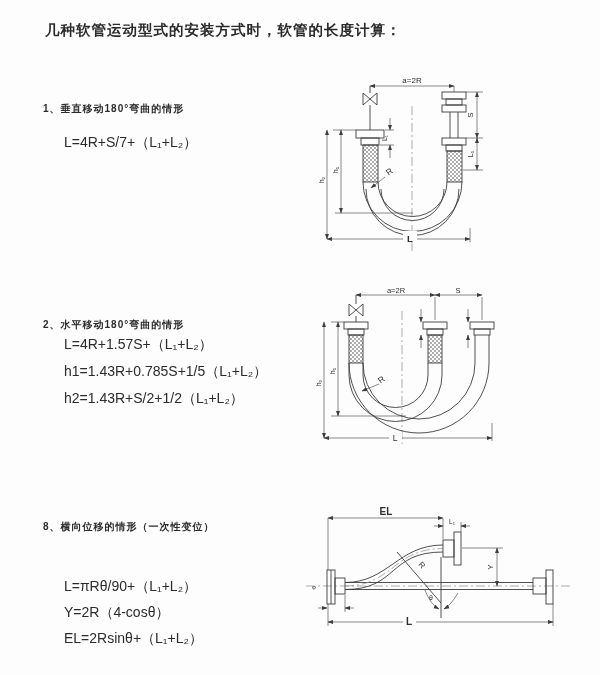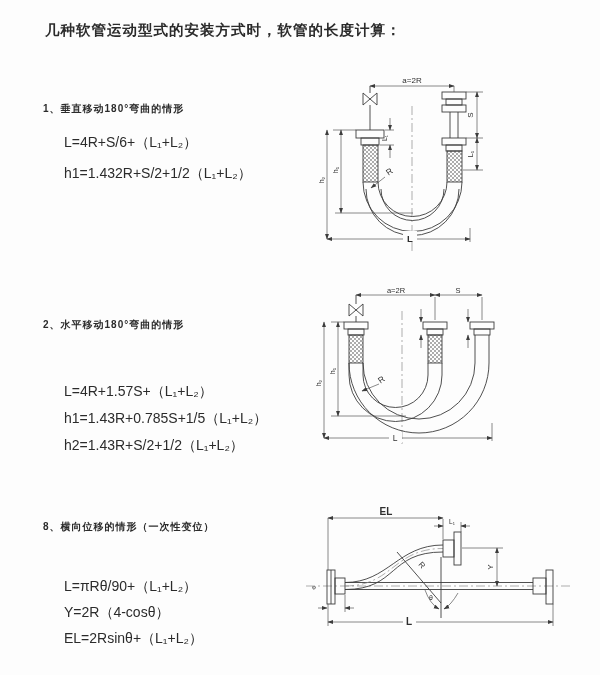--- a/index.html
+++ b/index.html
@@ -18,26 +18,25 @@
   .dim{stroke:#4a4a4a;stroke-width:0.65;fill:none;}
   .cl{stroke:#8a8a8a;stroke-width:0.7;fill:none;stroke-dasharray:9 3 2 3;}
 </style>
 </head>
 <body>
 
 <div class="abs title" style="left:45px;top:21px;">几种软管运动型式的安装方式时，软管的长度计算：</div>
 
 <div class="abs sec-heading" style="left:43px;top:102px;">1、垂直移动180°弯曲的情形</div>
 <div class="abs formulas" style="left:64px;top:127px;line-height:31px;">
-  <div class="formula-line">L=4R+S/6+（L₁+L₂）</div>
-  <div class="formula-line">h1=1.432R+S/2+1/2（L₁+L₂）</div>
+  <div class="formula-line">L=4R+S/7+（L₁+L₂）</div>
 </div>
 
 <div class="abs sec-heading" style="left:43px;top:306px;margin-top:12px;">2、水平移动180°弯曲的情形</div>
-<div class="abs formulas" style="left:64px;top:331px;line-height:27px;margin-top:47px;">
+<div class="abs formulas" style="left:64px;top:331px;line-height:27px;">
   <div class="formula-line">L=4R+1.57S+（L₁+L₂）</div>
   <div class="formula-line">h1=1.43R+0.785S+1/5（L₁+L₂）</div>
   <div class="formula-line">h2=1.43R+S/2+1/2（L₁+L₂）</div>
 </div>
 
 <div class="abs sec-heading" style="left:43px;top:520px;">8、横向位移的情形（一次性变位）</div>
 <div class="abs formulas" style="left:64px;top:573px;line-height:26px;">
   <div class="formula-line">L=πRθ/90+（L₁+L₂）</div>
   <div class="formula-line">Y=2R（4-cosθ）</div>
   <div class="formula-line">EL=2Rsinθ+（L₁+L₂）</div>

